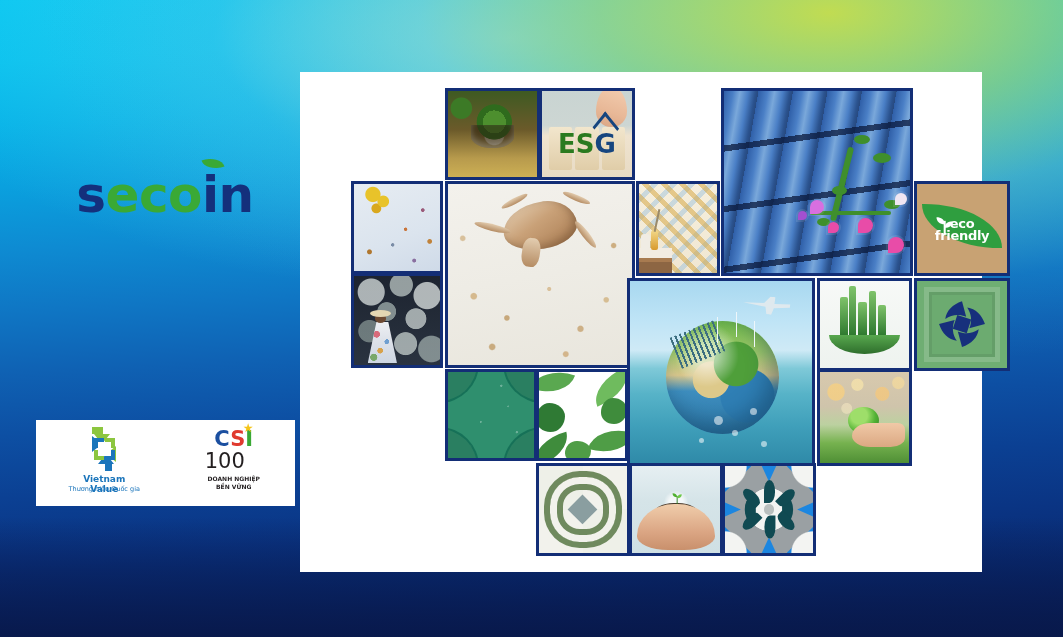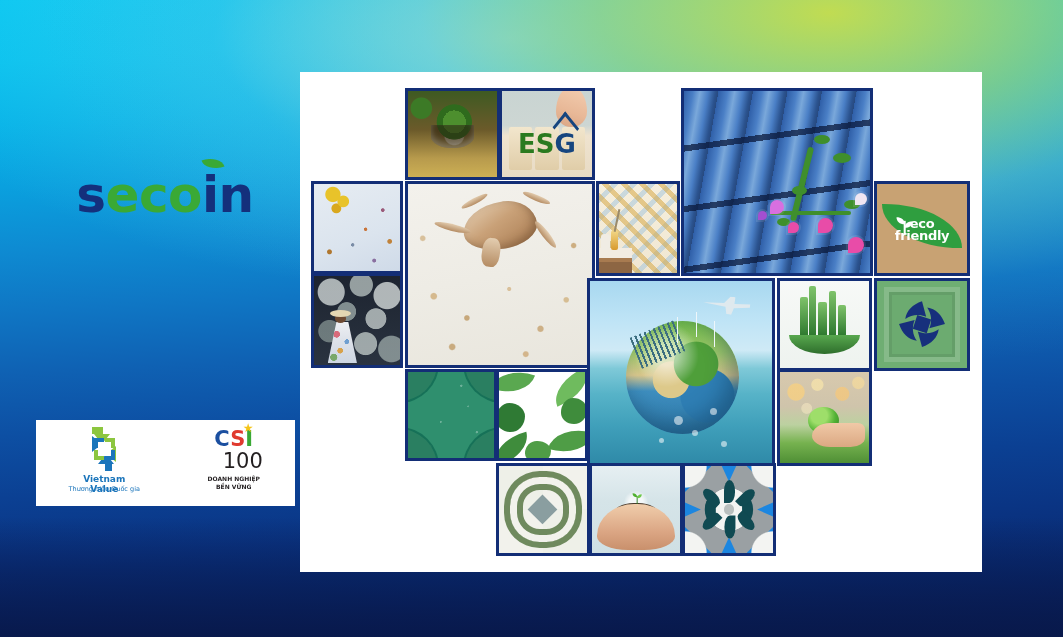--- a/index.html
+++ b/index.html
@@ -38,21 +38,21 @@
   }
 
   
   #collage-card {
     position: absolute;
     left: 300px; top: 72px;
     width: 682px; height: 500px;
     background: #ffffff;
   }
   #collage {
-    position: absolute; inset: 0;
+    position: absolute; inset: 0; margin-left: 40px;
   }
 
   
   .tile {
     position: absolute;
     border: 3px solid #132e76;
     overflow: hidden;
     background: #dfe7f2;
   }
   .tile .fill { position: absolute; inset: 0; }
@@ -157,21 +157,21 @@
     font-family: "DejaVu Sans", sans-serif; line-height: 1;
   }
   #csi-letters .c { color: #1b4fa0; }
   #csi-letters .s { color: #e03a2f; }
   #csi-letters .i { color: #3aa935; }
   #csi-star {
     position: absolute; right: 9px; top: -2px;
     width: 11px; height: 11px; color: #f5c518; font-size: 12px; line-height: 11px;
   }
   #csi-100 {
-    position: absolute; left: 0; right: 0; top: 26px; text-align: right;
+    position: absolute; left: 0; right: 0; top: 26px; text-align: left;
     font-size: 21px; color: #231f20; line-height: 1;
     font-family: "DejaVu Sans", sans-serif;
   }
   #csi-sub1, #csi-sub2 {
     position: absolute; left: 0; right: 0; text-align: center;
     font-size: 6px; font-weight: bold; color: #231f20;
     font-family: "DejaVu Sans", sans-serif;
   }
   #csi-sub1 { top: 50px; }
   #csi-sub2 { top: 58px; }

